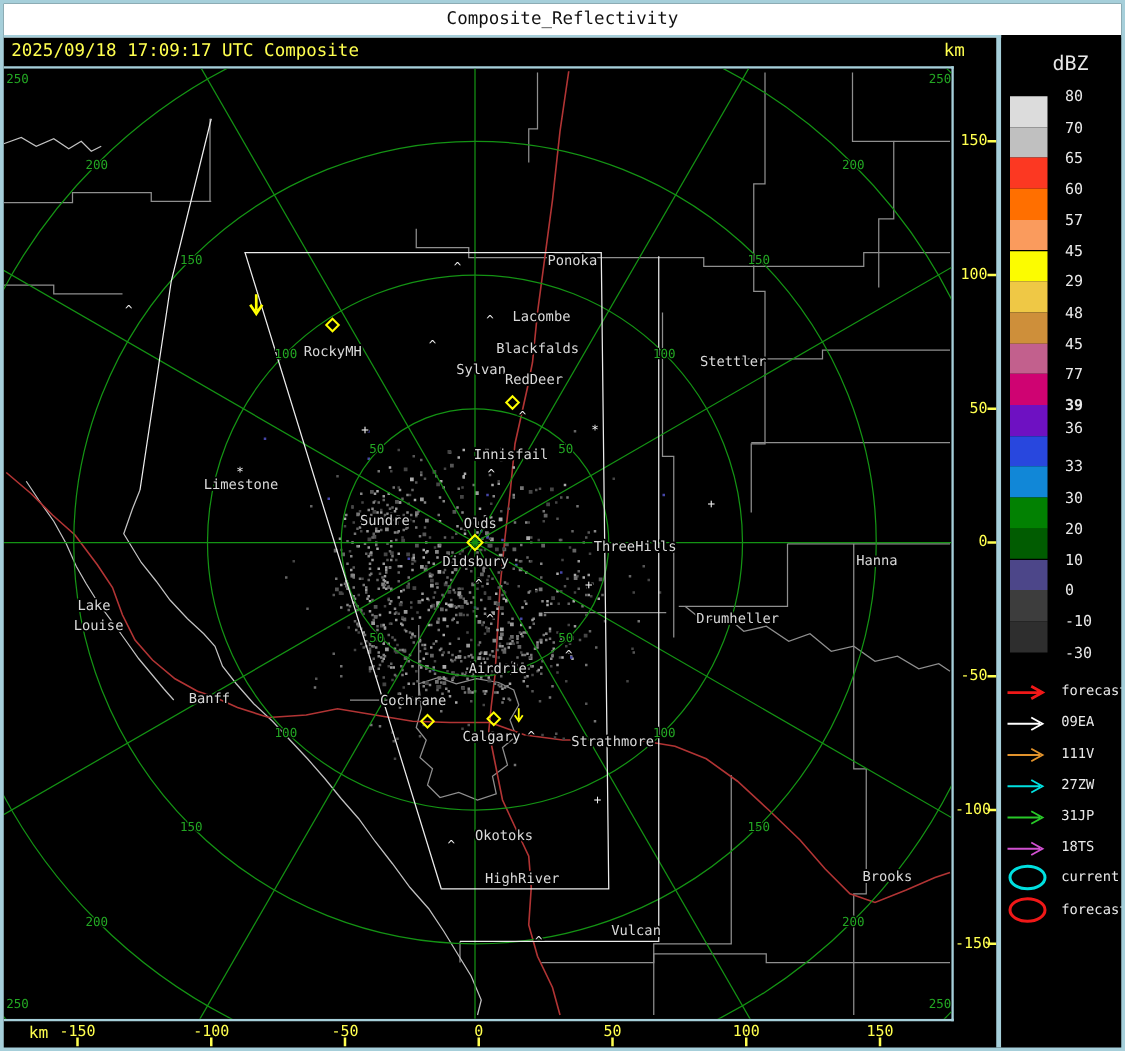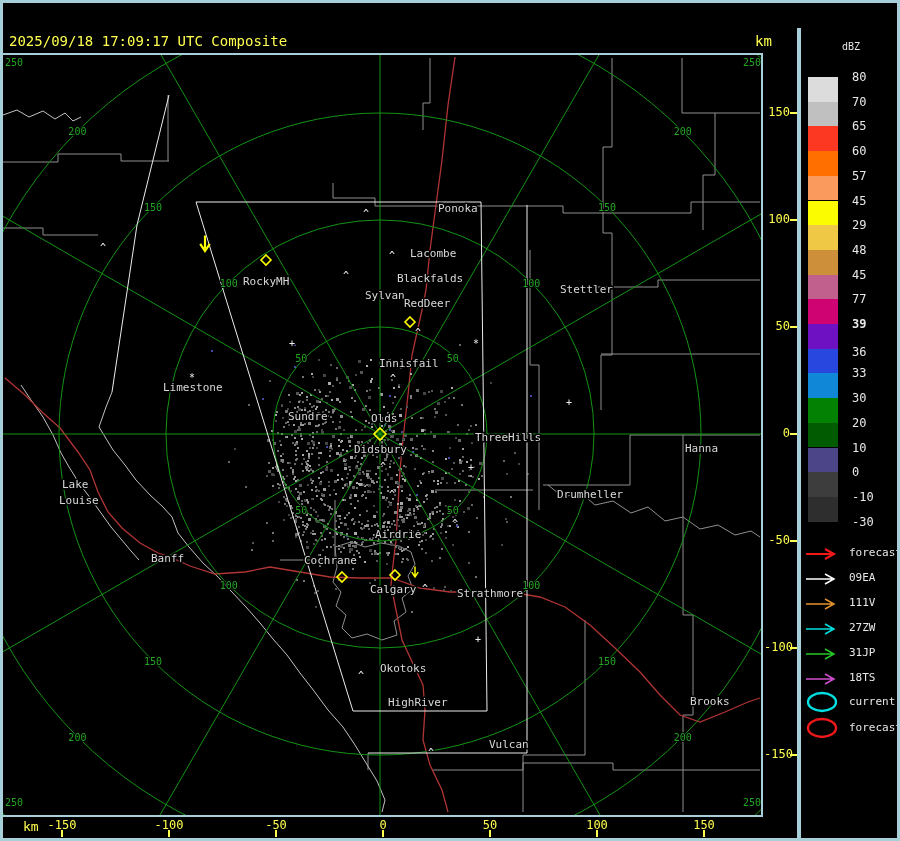--- a/index.html
+++ b/index.html
@@ -16,21 +16,21 @@
   #radar-svg{display:block;background:#000;}
   #right-axis{position:absolute;left:763px;top:55px;width:34px;height:760px;}
   #right-axis .yl{position:absolute;width:26px;text-align:right;color:#ffff4f;font-size:12px;right:7px;}
   #right-axis .yt{position:absolute;right:0px;width:7px;height:2px;background:#ffff4f;}
   #bottom-axis{position:absolute;left:3px;top:817px;width:794px;height:21px;}
   #bottom-axis .xl{position:absolute;top:1px;color:#ffff4f;font-size:12px;transform:translateX(-50%);}
   #bottom-axis .xt{position:absolute;top:13px;width:2px;height:7px;background:#ffff4f;}
   #bottom-axis .kmb{position:absolute;left:20px;top:2px;color:#ffff4f;font-size:13px;}
   #divider{position:absolute;left:797px;top:28px;width:4px;height:810px;background:#a6cfda;}
   #sidebar{position:absolute;left:801px;top:28px;width:96px;height:810px;background:#000;color:#e8e8e8;}
-  #sidebar .dbz{position:absolute;left:41px;top:13px;font-size:10px;}
+  #sidebar .dbz{position:absolute;left:41px;top:13px;font-size:16px;}
   #colorbar{position:absolute;left:7px;top:49px;}
   #colorbar .blk{position:absolute;left:0;width:30px;}
   #colorbar .clb{position:absolute;left:44px;width:34px;font-size:12px;color:#e8e8e8;}
   #legend{position:absolute;left:0;top:0;width:96px;}
   #legend .row{position:absolute;left:4px;}
   #legend .lab{position:absolute;left:44px;font-size:11px;color:#e8e8e8;}
   .mtext{font-family:"DejaVu Sans Mono",monospace;font-size:11px;fill:#d9d9d9;
     paint-order:stroke;stroke:#000;stroke-width:3px;stroke-linejoin:round;}
   .glabel{font-family:"DejaVu Sans Mono",monospace;font-size:10px;fill:#23a623;
     paint-order:stroke;stroke:#000;stroke-width:2px;}
@@ -39,20 +39,23 @@
   .ring{stroke:#149314;stroke-width:1;fill:none;}
   .county{stroke:#8f8f8f;stroke-width:1;fill:none;}
   .divide{stroke:#c2c2c2;stroke-width:1;fill:none;}
   .road{stroke:#b13434;stroke-width:1.3;fill:none;}
   .wbox{stroke:#ececec;stroke-width:1;fill:none;}
 </style>
 </head>
 <body>
 
 <div id="app">
+  <div id="titlebar">
+    <span>Composite_Reflectivity</span>
+  </div>
 
   <div id="tsbar">
     <span class="ts">2025/09/18 17:09:17 UTC Composite</span>
     <span class="kmr">km</span>
   </div>
 
   <div id="mapwrap">
     <svg id="radar-svg" width="758" height="760" viewBox="0 0 758 760">
       <g id="g-bound">
         <path class="county" d="M 0,107 L 55,107 L 55,99 L 118,99 L 118,106 L 166,106"></path>
@@ -1273,21 +1276,21 @@
         <div class="clb" style="top: 141.2px;">29</div>
         <div class="blk" style="top: 172.9px; height: 24.7px; background: rgb(206, 143, 58);"></div>
         <div class="clb" style="top: 165.9px;">48</div>
         <div class="blk" style="top: 197.6px; height: 24.7px; background: rgb(194, 96, 141);"></div>
         <div class="clb" style="top: 190.6px;">45</div>
         <div class="blk" style="top: 222.3px; height: 24.7px; background: rgb(207, 3, 114);"></div>
         <div class="clb" style="top: 215.3px;">77</div>
         <div class="blk" style="top: 247px; height: 24.7px; background: rgb(110, 17, 194);"></div>
         <div class="clb" style="top: 240px; font-weight: bold;">39</div>
         <div class="blk" style="top: 271.7px; height: 24.7px; background: rgb(40, 71, 222);"></div>
-        <div class="clb" style="top: 268px;">36</div>
+        <div class="clb" style="top: 258px;">36</div>
         <div class="blk" style="top: 296.4px; height: 24.7px; background: rgb(17, 135, 215);"></div>
         <div class="clb" style="top: 289.4px;">33</div>
         <div class="blk" style="top: 321.1px; height: 24.7px; background: rgb(2, 129, 2);"></div>
         <div class="clb" style="top: 314.1px;">30</div>
         <div class="blk" style="top: 345.8px; height: 24.7px; background: rgb(1, 92, 1);"></div>
         <div class="clb" style="top: 338.8px;">20</div>
         <div class="blk" style="top: 370.5px; height: 24.7px; background: rgb(76, 70, 137);"></div>
         <div class="clb" style="top: 363.5px;">10</div>
         <div class="blk" style="top: 395.2px; height: 24.7px; background: rgb(61, 61, 61);"></div>
         <div class="clb" style="top: 388.2px;">0</div>

